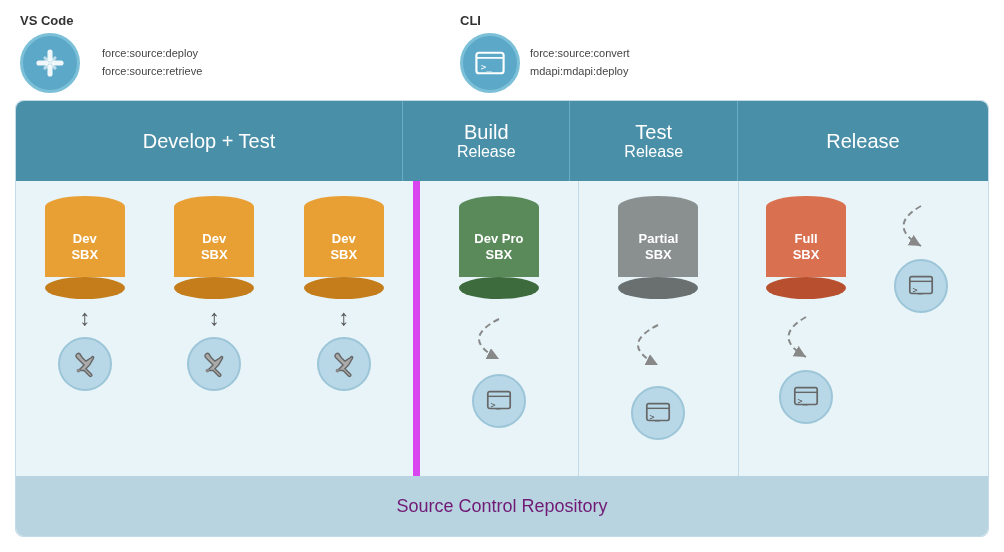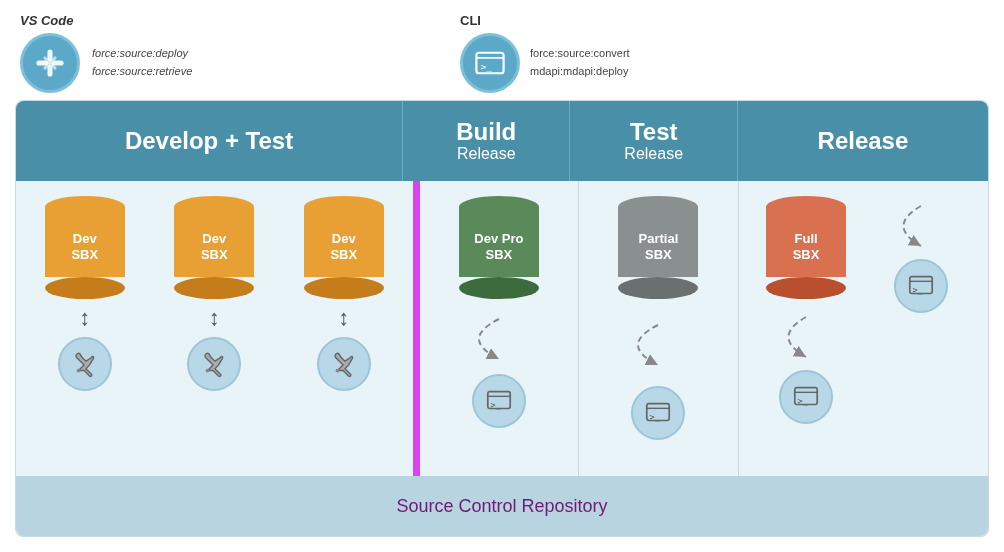--- a/index.html
+++ b/index.html
@@ -30,21 +30,20 @@
       align-items: center;
     }
 
     .top-tool-left {
       position: absolute;
       left: 20px;
       top: 15px;
       display: flex;
       align-items: flex-start;
       gap: 8px;
-      font-style: italic;
     }
 
     .top-tool-right {
       position: absolute;
       left: 460px;
       top: 15px;
       display: flex;
       align-items: center;
       gap: 8px;
     }
@@ -101,22 +100,22 @@
       flex-direction: column;
       background: #4a8fa8;
       color: #fff;
       font-size: 18px;
       font-weight: 300;
       padding: 10px;
       text-align: center;
     }
 
     .col-header .header-top {
-      font-size: 24px;
-      font-weight: 700;
+      font-size: 20px;
+      font-weight: 400;
       line-height: 1.1;
     }
 
     .col-header .header-sub {
       font-size: 16px;
       font-weight: 300;
       line-height: 1.1;
     }
 
     .col-header-develop {
@@ -330,21 +329,21 @@
   </style>
 </head>
 <body>
 
 <div class="main-container">
 
   <div class="top-area">
 
     <div class="top-tool-left">
       <span style="font-size:13px;font-weight:600;color:#333;position:absolute;top:-2px;left:0;">VS Code</span>
-      <div style="margin-top:18px;display:flex;align-items:center;gap:12px;">
+      <div style="margin-top:18px;display:flex;align-items:center;gap:22px;">
         <div class="tool-icon-circle">
 
           <svg viewBox="0 0 40 40" fill="none">
             <rect x="17" y="4" width="6" height="14" rx="3" fill="#fff" opacity="0.9"></rect>
             <rect x="17" y="22" width="6" height="14" rx="3" fill="#fff" opacity="0.9"></rect>
             <rect x="4" y="17" width="14" height="6" rx="3" fill="#fff" opacity="0.9"></rect>
             <rect x="22" y="17" width="14" height="6" rx="3" fill="#fff" opacity="0.9"></rect>
             <line x1="14" y1="14" x2="26" y2="26" stroke="#fff" stroke-width="3.5" stroke-linecap="round" opacity="0.6"></line>
             <line x1="26" y1="14" x2="14" y2="26" stroke="#fff" stroke-width="3.5" stroke-linecap="round" opacity="0.6"></line>
           </svg>

